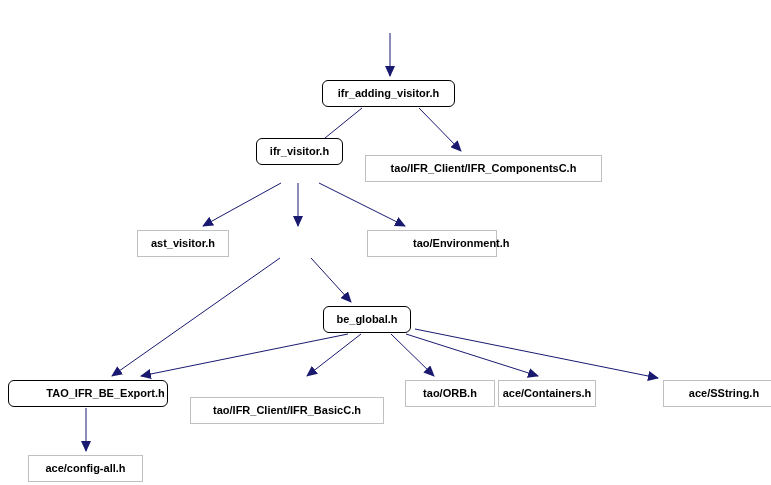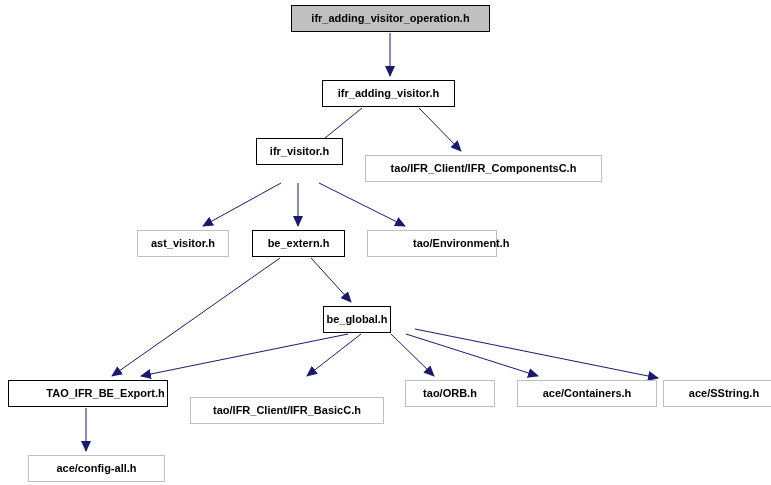--- a/index.html
+++ b/index.html
@@ -34,20 +34,21 @@
     font-size: 11px;
     font-weight: bold;
     color: #000000;
     background: var(--node-fill, #ffffff);
     border: 1px solid var(--plain-border, #c0c0c0);
     white-space: nowrap;
     z-index: 1;
   }
   .node.linked {
     border-color: var(--linked-border, #000000);
+    border-radius: 6px;
   }
   .node.root {
     border-color: var(--linked-border, #000000);
     background: var(--root-fill, #c0c0c0);
   }
 </style>
 </head>
 <body>
 
 <div id="graph-canvas">
@@ -67,28 +68,26 @@
     <line x1="280" y1="258" x2="112" y2="376" marker-end="url(#arrowhead)"></line>
     <line x1="311" y1="258" x2="351" y2="302" marker-end="url(#arrowhead)"></line>
     <line x1="348" y1="334" x2="141" y2="376" marker-end="url(#arrowhead)"></line>
     <line x1="361" y1="334" x2="307" y2="376" marker-end="url(#arrowhead)"></line>
     <line x1="391" y1="334" x2="434" y2="376" marker-end="url(#arrowhead)"></line>
     <line x1="406" y1="334" x2="538" y2="376" marker-end="url(#arrowhead)"></line>
     <line x1="415" y1="329" x2="658" y2="378" marker-end="url(#arrowhead)"></line>
     <line x1="86" y1="408" x2="86" y2="451" marker-end="url(#arrowhead)"></line>
   </svg>
 
-  <div class="node root" style="left:291px; top:5px;   width:199px;">ifr_adding_visitor_operation.h</div>
   <div class="node linked" style="left:322px; top:80px;  width:133px;">ifr_adding_visitor.h</div>
   <div class="node linked" style="left:256px; top:138px; width:87px;">ifr_visitor.h</div>
   <div class="node plain" style="left:365px; top:155px; width:237px;">tao/IFR_Client/IFR_ComponentsC.h</div>
   <div class="node plain" style="left:137px; top:230px; width:92px;">ast_visitor.h</div>
-  <div class="node linked" style="left:252px; top:230px; width:93px;">be_extern.h</div>
   <div class="node plain" style="left:367px; top:230px; width:130px;padding-left:45px;">tao/Environment.h</div>
-  <div class="node linked" style="left:323px; top:306px; width:68px;">be_global.h</div>
+  <div class="node linked" style="left:323px; top:306px; width:88px;">be_global.h</div>
   <div class="node linked" style="left:8px;   top:380px; width:160px;padding-left:35px;">TAO_IFR_BE_Export.h</div>
   <div class="node plain" style="left:190px; top:380px; width:194px;margin-top:17px;">tao/IFR_Client/IFR_BasicC.h</div>
   <div class="node plain" style="left:405px; top:380px; width:90px;">tao/ORB.h</div>
-  <div class="node plain" style="left:517px; top:380px; width:140px;">ace/Containers.h</div>
+  <div class="node plain" style="left:498px; top:380px; width:98px;">ace/Containers.h</div>
   <div class="node plain" style="left:663px; top:380px; width:122px;">ace/SString.h</div>
-  <div class="node plain" style="left:28px;  top:455px; width:137px;">ace/config-all.h</div>
+  <div class="node plain" style="left:28px;  top:455px; width:115px;">ace/config-all.h</div>
 
 </div>
 
 </body></html>

